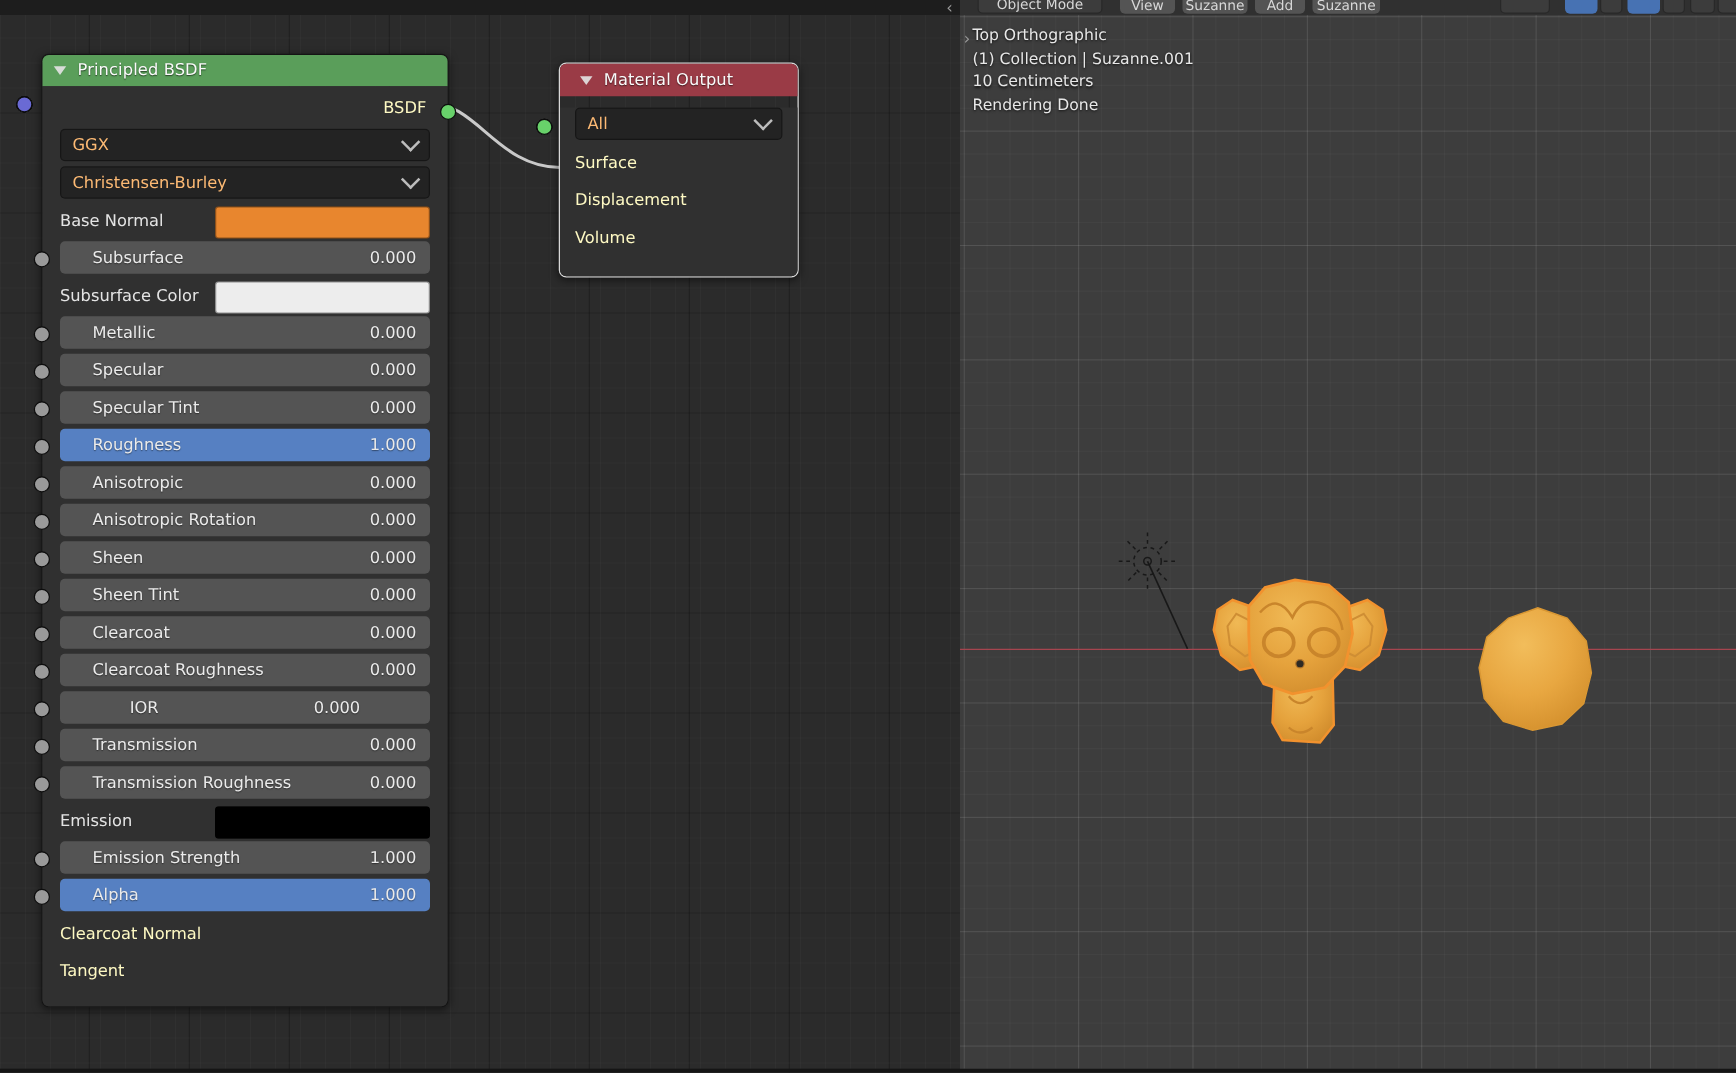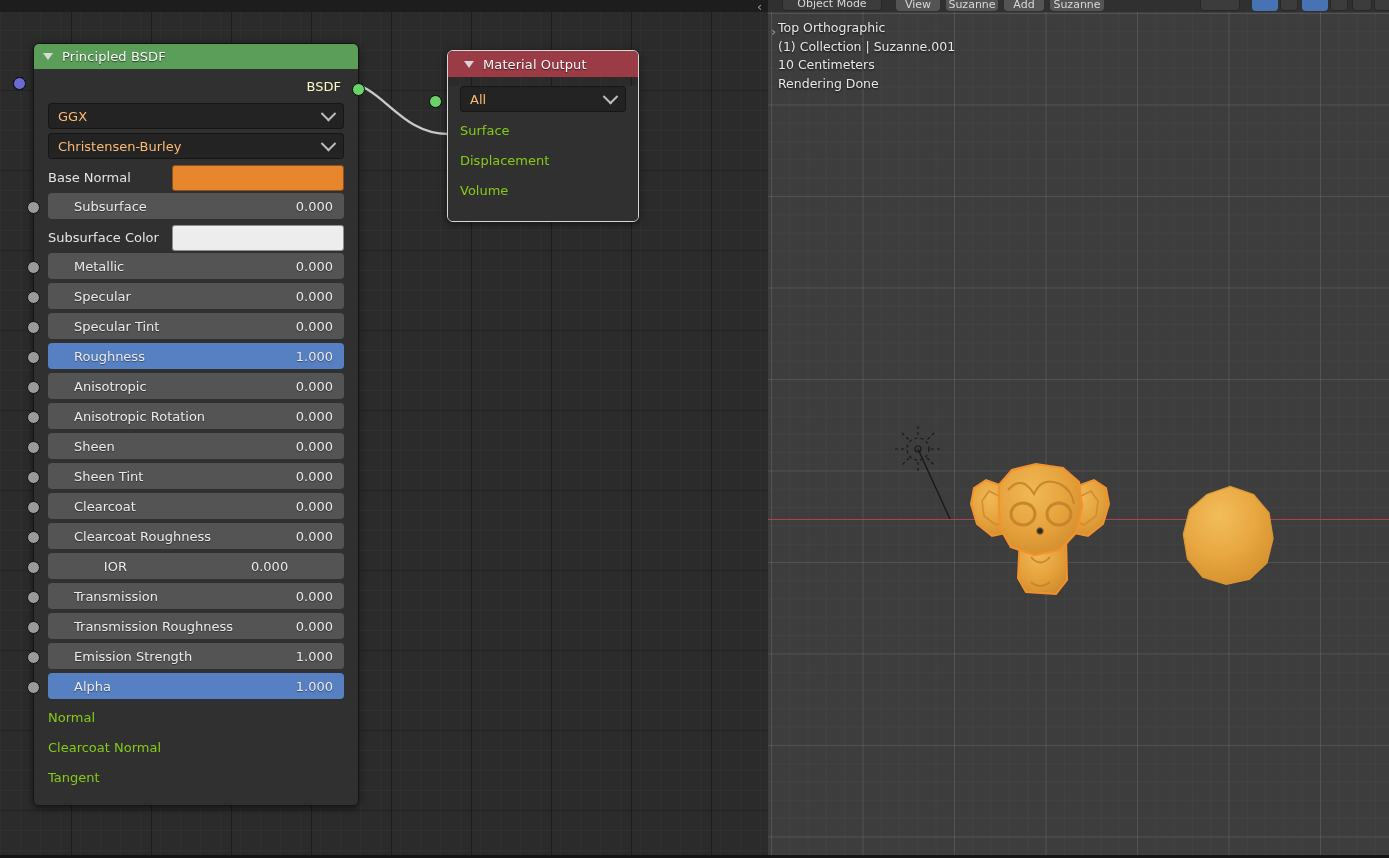--- a/index.html
+++ b/index.html
@@ -64,21 +64,21 @@
   .slider.active{background:#5680c2;}
   .slider .lab{font-size:13px;color:#ebebeb;text-shadow:0 1px 1px rgba(0,0,0,.45);}
   .slider .val{font-size:13px;color:#ebebeb;text-shadow:0 1px 1px rgba(0,0,0,.45);}
 
   .colorrow{height:29px;margin:0 14px 1px 14px;display:flex;align-items:center;}
   .colorrow .lab{font-size:13px;color:#e4e4e4;width:124px;}
   .colorrow .swatch{flex:1;height:26px;border-radius:3px;
       border:1px solid rgba(0,0,0,.4);box-sizing:border-box;}
 
   .inrow{height:29px;margin:0 14px 1px 14px;display:flex;align-items:center;}
-  .inrow .lab{font-size:13px;color:#84cc16;}
+  .inrow .lab{font-size:13px;color:#fef9c3;}
 
   
   #node-output{left:447px;top:38px;width:190px;
       border:1px solid #d8d8d8;border-radius:6px;}
   #node-output .node-header{background:#9a3b46;height:26px;padding-left:16px;}
   #node-output .node-body{padding:0 0 16px 0;}
   #node-output .row{margin:9px 12px 0 12px;}
   #node-output .inrow{margin:0 12px;height:30px;}
 
   
@@ -280,41 +280,42 @@
         </div>
 
         <div class="row">
           <div class="sock gray" style="left:-21px;top:8px;"></div>
           <div class="slider indent">
             <span class="lab">Transmission Roughness</span>
             <span class="val">0.000</span>
           </div>
         </div>
 
+        <div class="colorrow">
+          <div class="sock color" style="left:-21px;top:8px;"></div>
+          <div class="lab">Emission</div>
+          <div class="swatch" style="background:#000000"></div>
+        </div>
 
         <div class="row">
           <div class="sock gray" style="left:-21px;top:8px;"></div>
           <div class="slider indent">
             <span class="lab">Emission Strength</span>
             <span class="val">1.000</span>
           </div>
         </div>
 
         <div class="row">
           <div class="sock gray" style="left:-21px;top:8px;"></div>
           <div class="slider indent active">
             <span class="lab">Alpha</span>
             <span class="val">1.000</span>
           </div>
         </div>
 
-        <div class="inrow">
-          <div class="sock vector" style="left:-21px;top:8px;"></div>
-          <div class="lab">Normal</div>
-        </div>
 
         <div class="inrow">
           <div class="sock vector" style="left:-21px;top:8px;"></div>
           <div class="lab">Clearcoat Normal</div>
         </div>
 
         <div class="inrow">
           <div class="sock vector" style="left:-21px;top:8px;"></div>
           <div class="lab">Tangent</div>
         </div>

